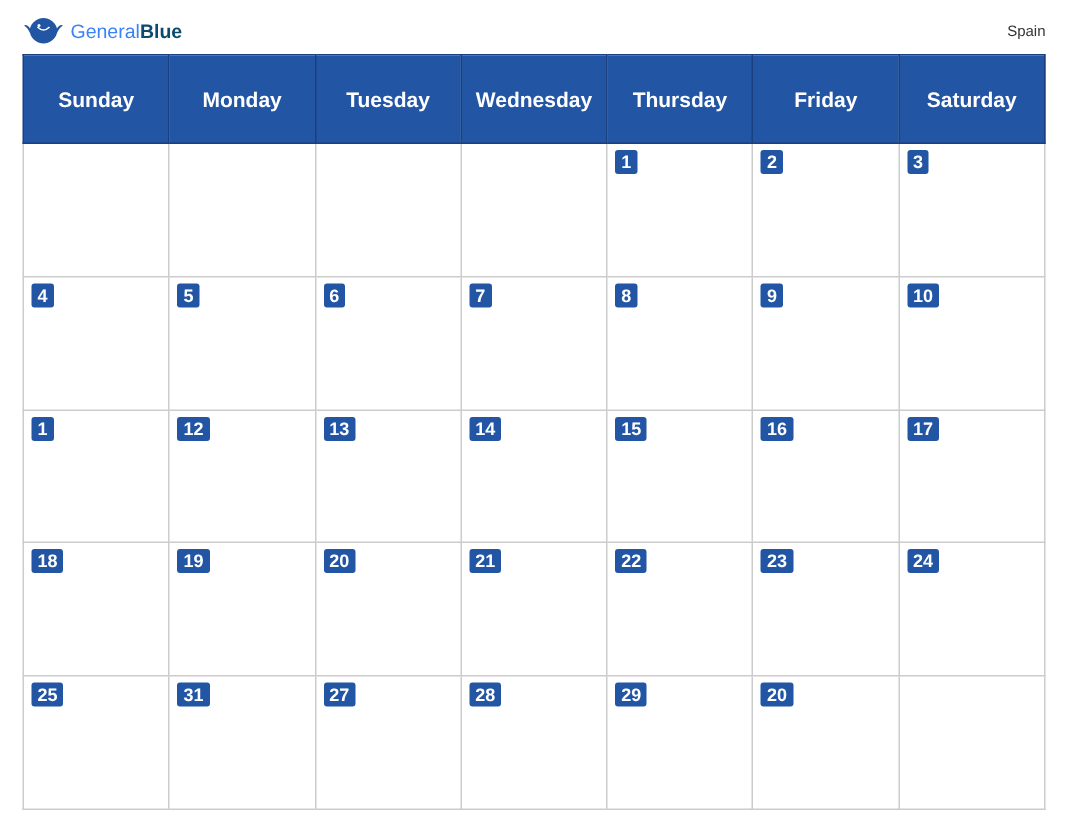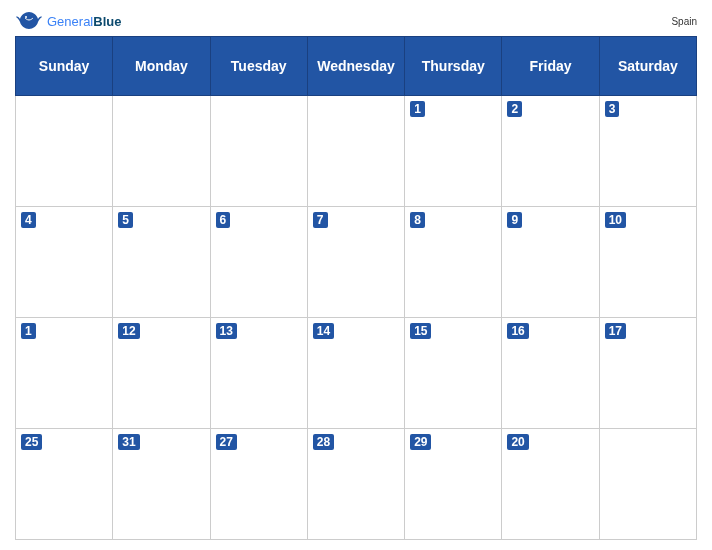--- a/index.html
+++ b/index.html
@@ -149,20 +149,29 @@
       <tr>
         <td><span class="date-num">1</span></td>
         <td><span class="date-num">12</span></td>
         <td><span class="date-num">13</span></td>
         <td><span class="date-num">14</span></td>
         <td><span class="date-num">15</span></td>
         <td><span class="date-num">16</span></td>
         <td><span class="date-num">17</span></td>
       </tr>
       <tr>
+        <td><span class="date-num">18</span></td>
+        <td><span class="date-num">19</span></td>
+        <td><span class="date-num">20</span></td>
+        <td><span class="date-num">21</span></td>
+        <td><span class="date-num">22</span></td>
+        <td><span class="date-num">23</span></td>
+        <td><span class="date-num">24</span></td>
+      </tr>
+      <tr>
         <td><span class="date-num">25</span></td>
         <td><span class="date-num">31</span></td>
         <td><span class="date-num">27</span></td>
         <td><span class="date-num">28</span></td>
         <td><span class="date-num">29</span></td>
         <td><span class="date-num">20</span></td>
         <td class="empty-cell"></td>
       </tr>
     </tbody>
 </table>

